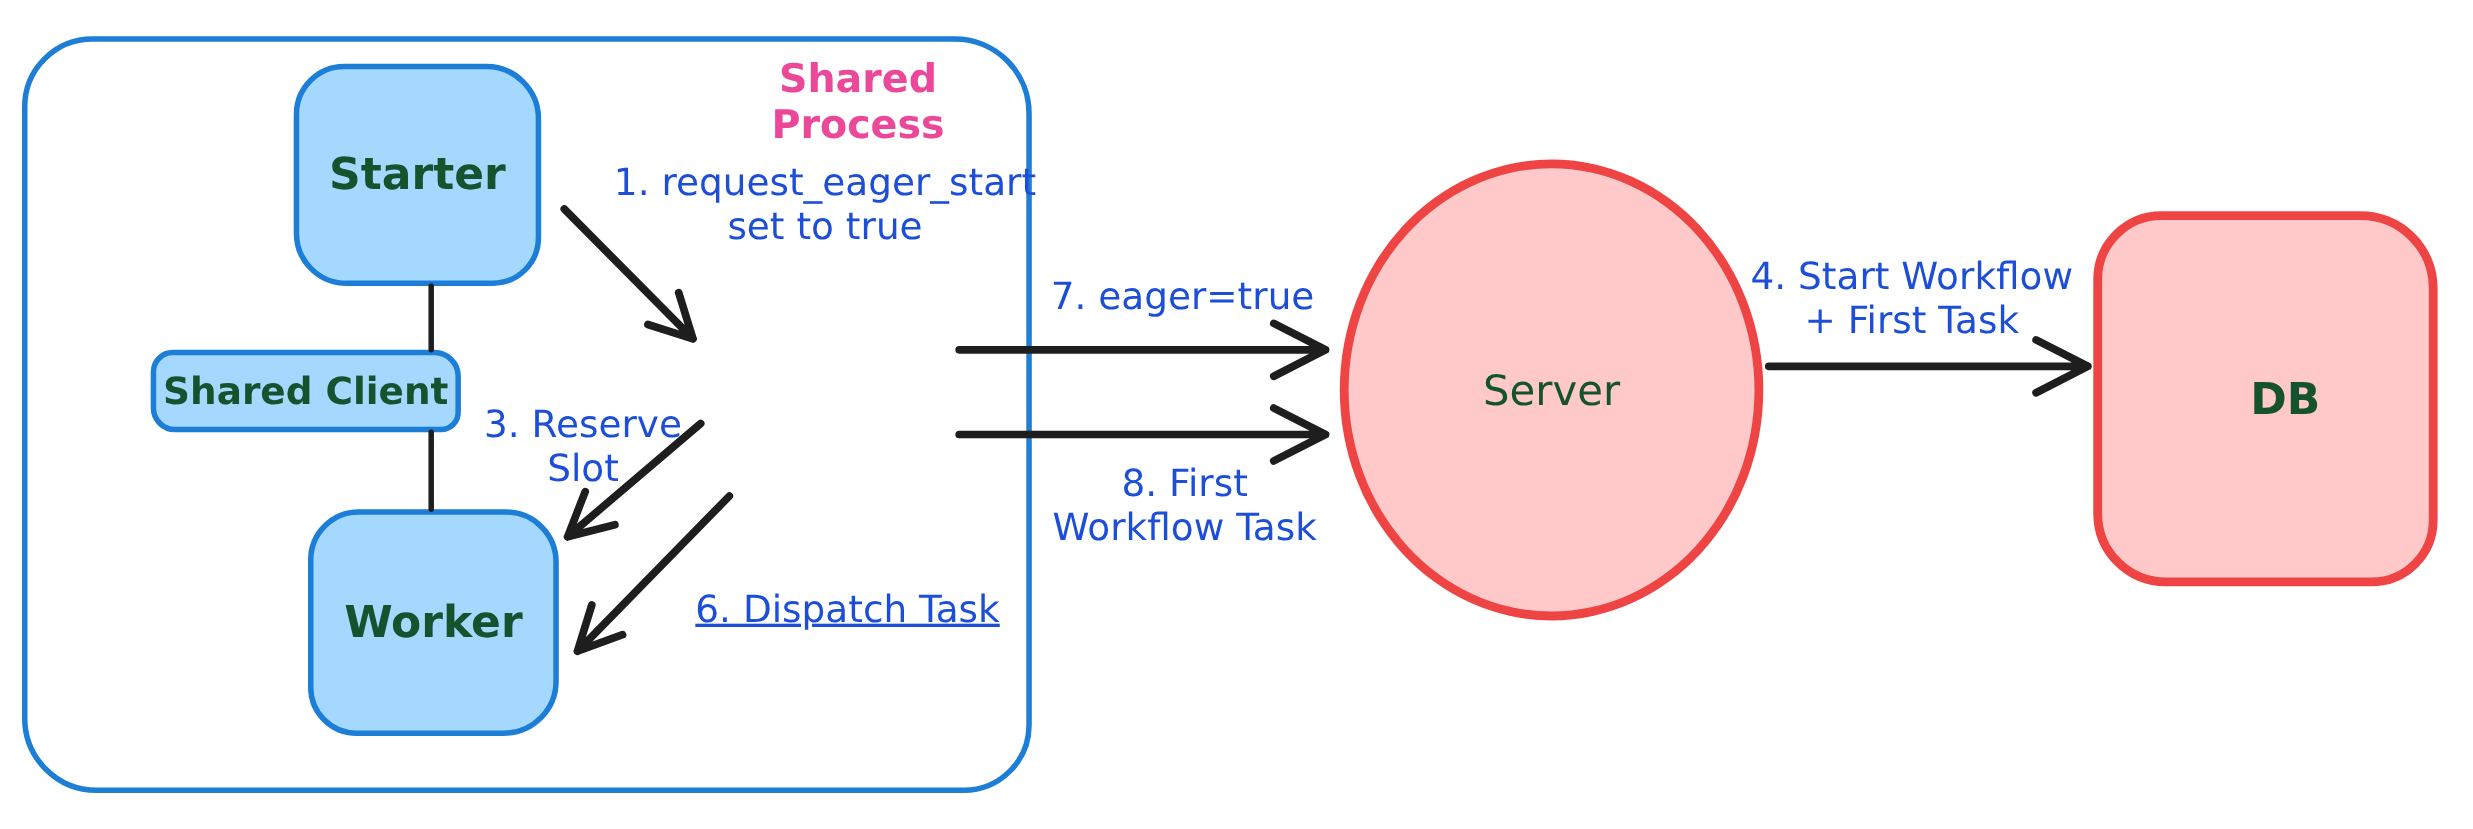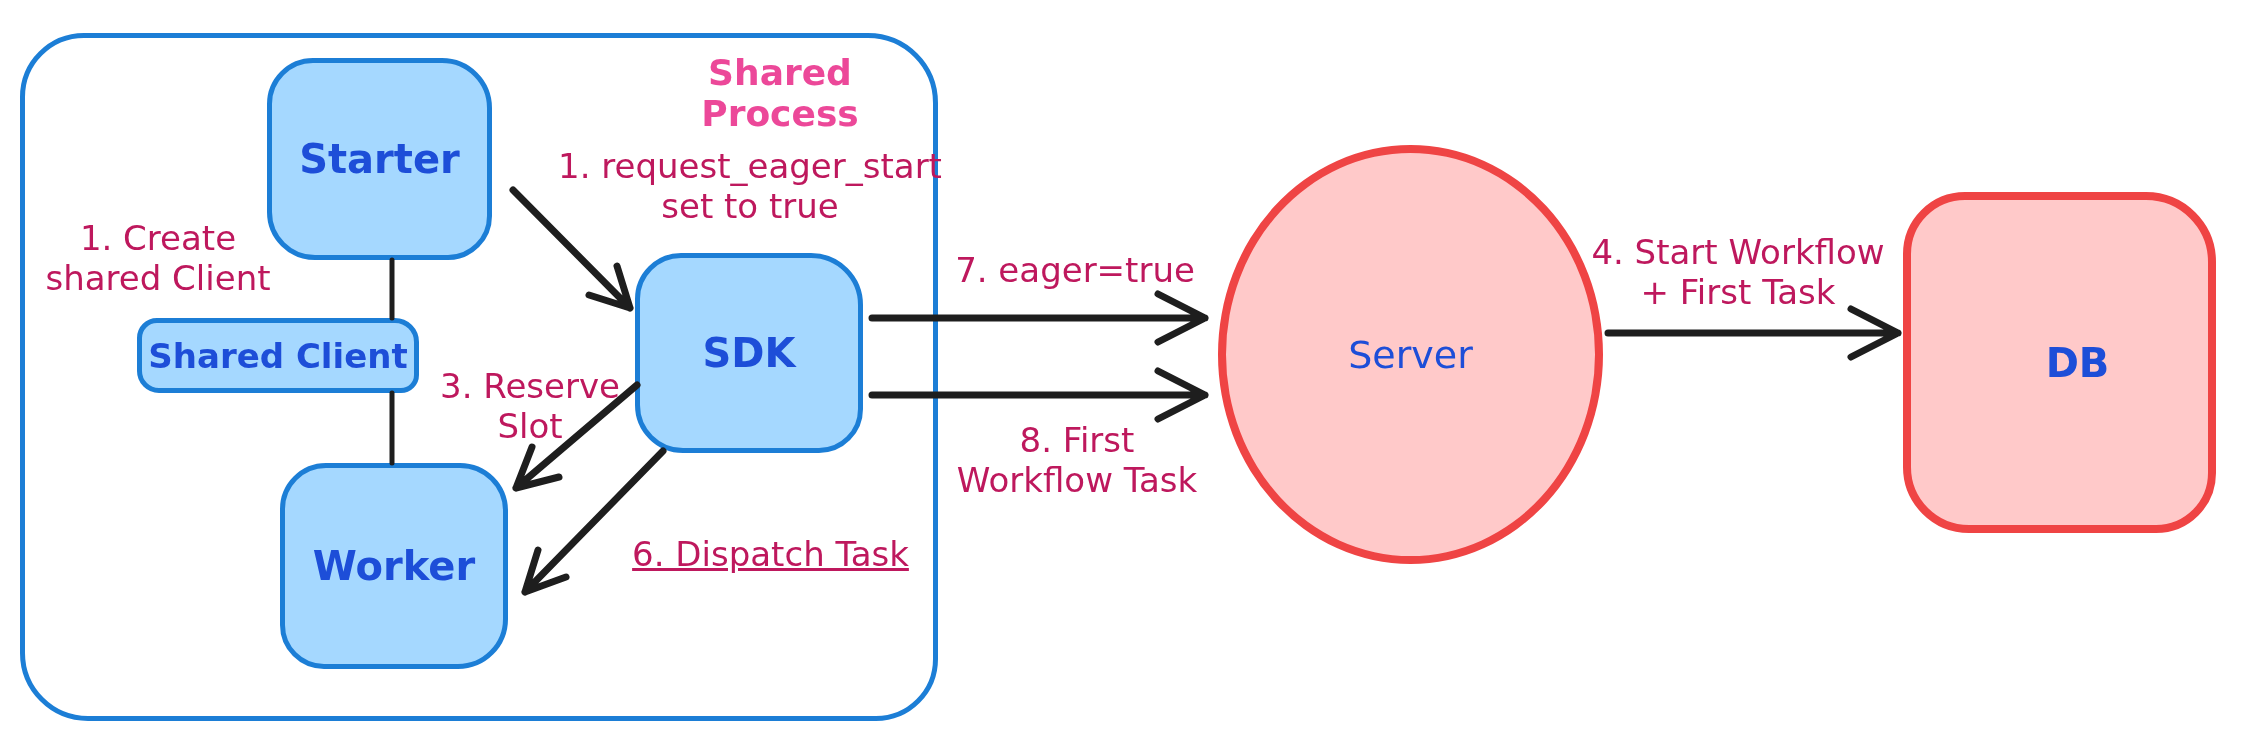--- a/index.html
+++ b/index.html
@@ -41,21 +41,21 @@
   }
   
   .node {
     position: absolute;
     display: flex;
     align-items: center;
     justify-content: center;
     box-sizing: border-box;
     font-size: 40px;
     font-weight: 600;
-    color: #1d4ed8;
+    color: #14532d;
     z-index: 2;
   }
   .node.blue {
     background: #a5d8ff;
     border: 5px solid #1c7ed6;
   }
   .node.red {
     background: #ffc9c9;
     border: 8px solid #ef4444;
   }
@@ -65,21 +65,21 @@
   .node-worker    { left: 280px;  top: 463px; width: 228px; height: 206px; border-radius: 46px 48px 50px 44px; }
   .node-server    { left: 1218px; top: 145px; width: 385px; height: 419px; border-radius: 50%; font-size: 38px; font-weight: 500; }
   .node-db        { left: 1903px; top: 192px; width: 313px; height: 341px; border-radius: 62px 70px 60px 66px; padding-left: 36px; }
   
   .note {
     position: absolute;
     text-align: center;
     font-size: 34px;
     font-weight: 500;
     line-height: 1.18;
-    color: #be185d;
+    color: #1d4ed8;
     white-space: pre-line;
     z-index: 10;
   }
   .note-create-shared-client { left: 38px;   top: 218px; width: 240px; }
   .note-request-eager-start  { left: 540px;  top: 146px; width: 420px; }
   .note-reserve-slot         { left: 430px;  top: 366px; width: 200px; }
   .note-dispatch-task        { left: 613px;  top: 534px; width: 315px; text-decoration: underline; }
   .note-eager-true           { left: 950px;  top: 250px; width: 250px; }
   .note-first-workflow-task  { left: 947px;  top: 420px; width: 260px; }
   .note-start-workflow       { left: 1578px; top: 232px; width: 320px; }
@@ -105,27 +105,24 @@
 </head>
 <body>
 
 <div id="canvas">
 
   <div class="process-container"></div>
   <div class="process-label">Shared Process</div>
 
   <div class="node blue node-starter">Starter</div>
   <div class="node blue node-shared-client">Shared Client</div>
-  <div class="node blue node-sdk">SDK</div>
   <div class="node blue node-worker">Worker</div>
   <div class="node red node-server">Server</div>
   <div class="node red node-db">DB</div>
 
-  <div class="note note-create-shared-client">1. Create
-shared Client</div>
   <div class="note note-request-eager-start">1. request_eager_start
 set to true</div>
   <div class="note note-reserve-slot">3. Reserve
 Slot</div>
   <div class="note note-dispatch-task">6. Dispatch Task</div>
   <div class="note note-eager-true">7. eager=true</div>
   <div class="note note-first-workflow-task">8. First
 Workflow Task</div>
   <div class="note note-start-workflow">4. Start Workflow
 + First Task</div>

